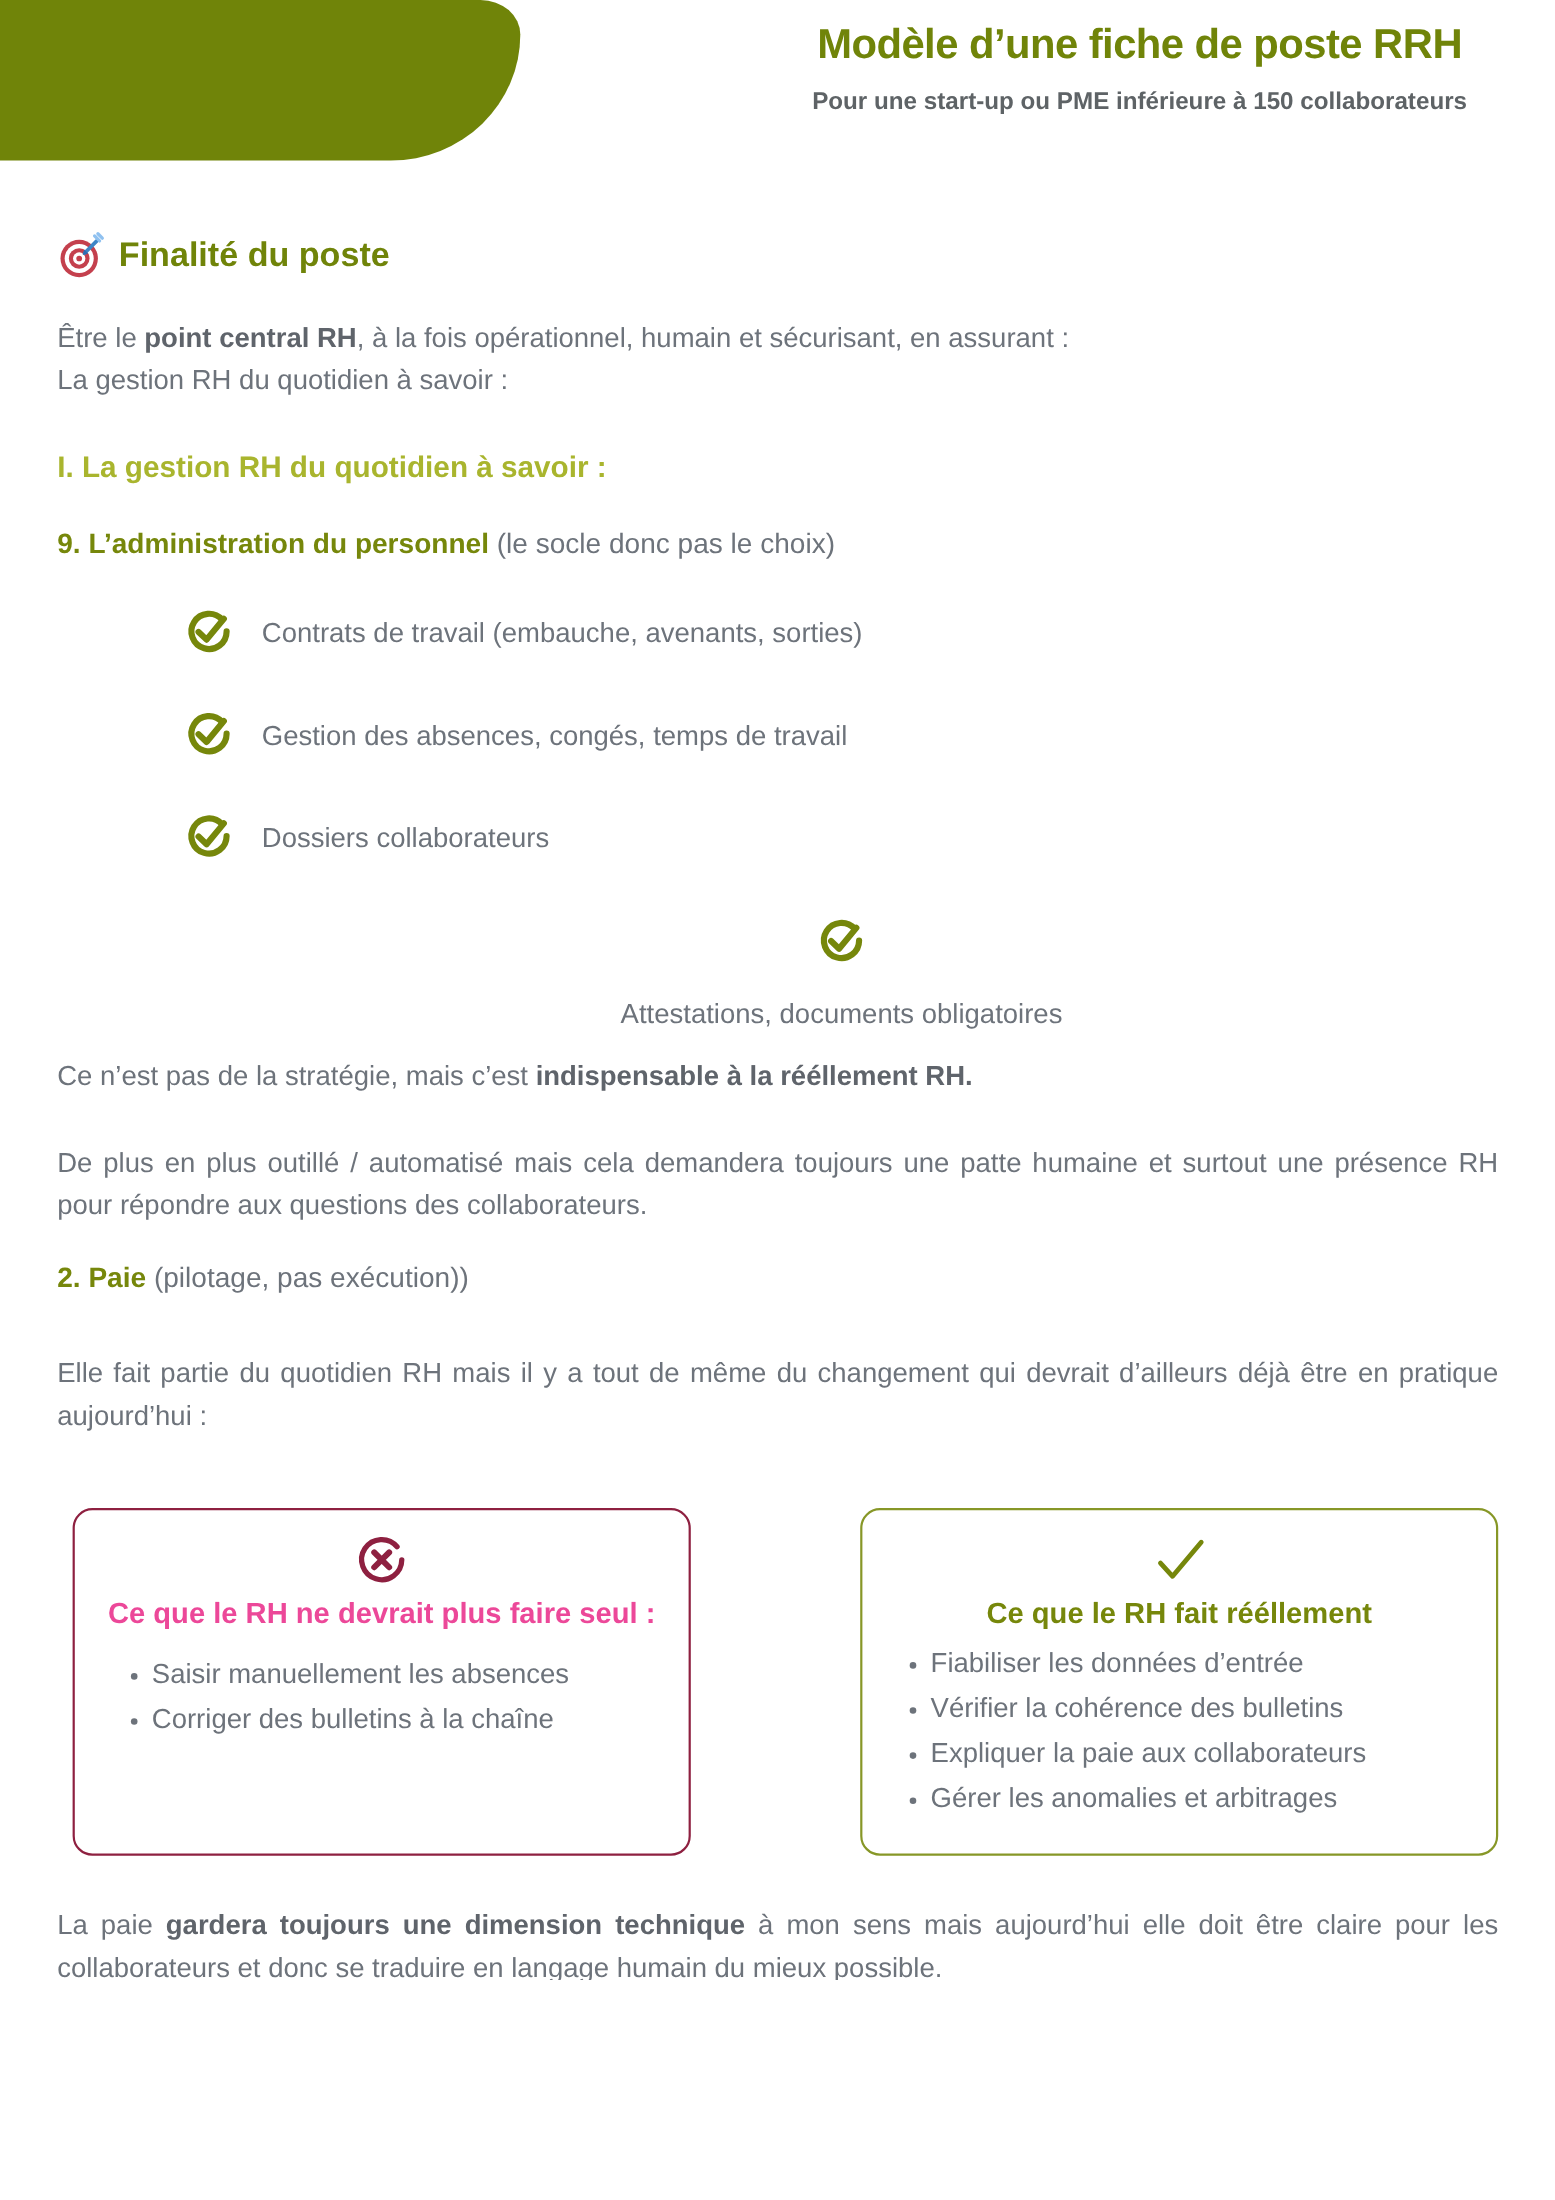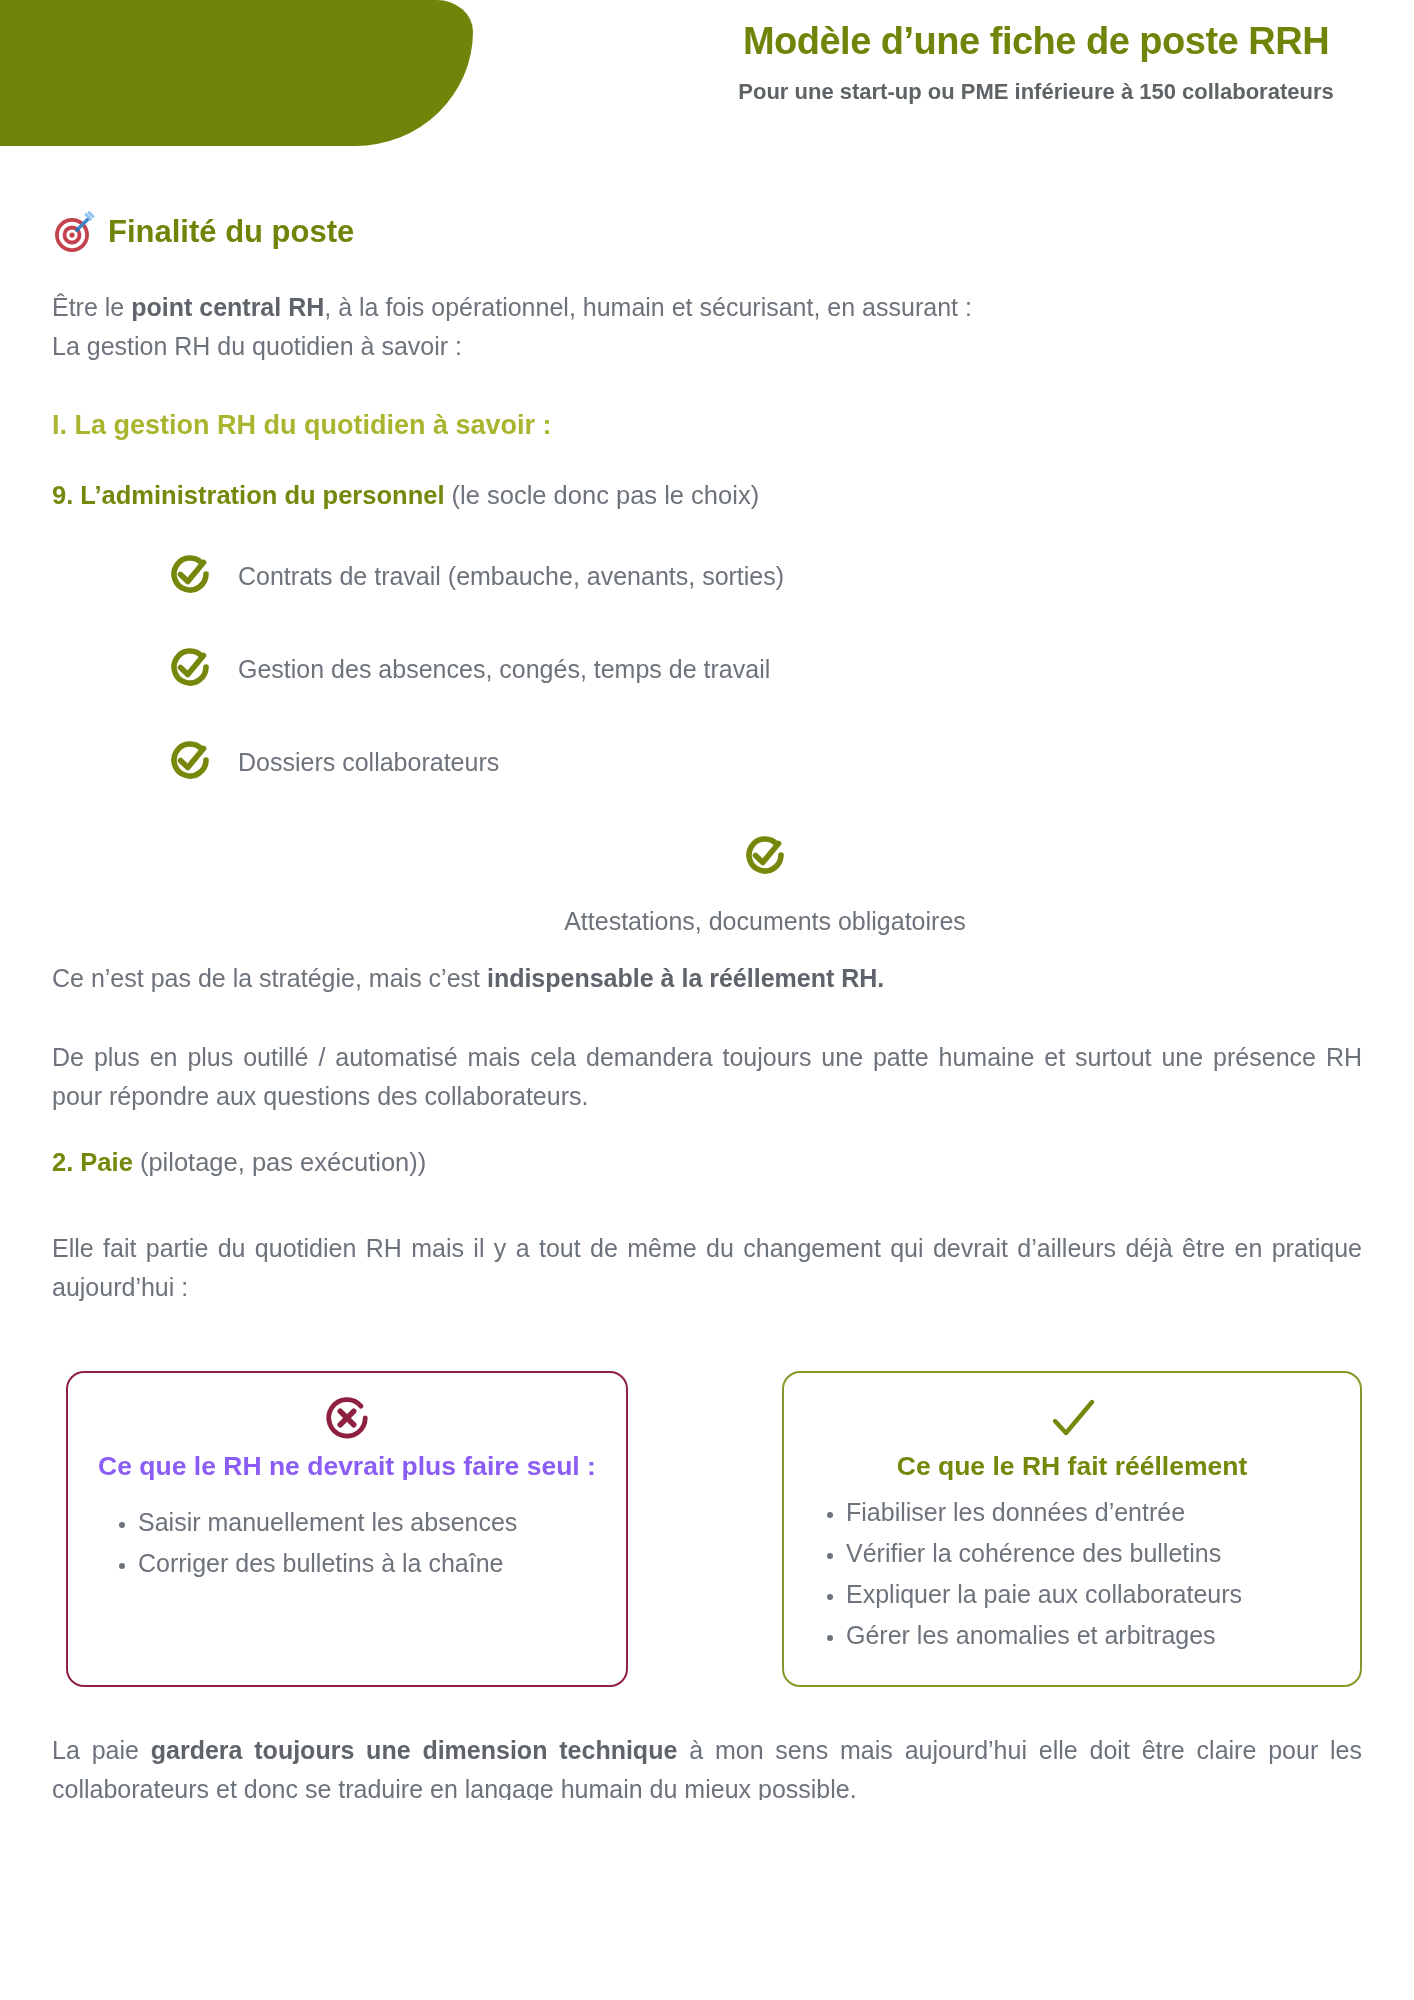--- a/index.html
+++ b/index.html
@@ -64,21 +64,21 @@
     display:flex;justify-content:space-between;
   }
   .card{
     box-sizing:border-box;border-radius:18px;min-height:316px;
     padding:16px 26px 20px 26px;text-align:center;
   }
   .card-dont{width:562px;border:2.5px solid #8E2040;}
   .card-do{width:580px;border:2.5px solid #879727;}
   .card .icon-wrap{height:58px;display:flex;align-items:center;justify-content:center;}
   .card-heading{font-size:26.5px;font-weight:700;margin-top:4px;}
-  .card-dont .card-heading{color:#8b5cf6;}
+  .card-dont .card-heading{color:#ec4899;}
   .card-do .card-heading{color:#76870B;}
   .card ul{
     margin:20px 0 0 0;padding-left:44px;text-align:left;
     font-size:25px;line-height:41px;color:#6D737B;
   }
   .card-do ul{margin-top:10px;padding-left:36px;}
   .card li::marker{color:#6D737B;font-size:21px;}
   .p-final{margin-top:44px;text-align:justify;}
   
   .logo{

